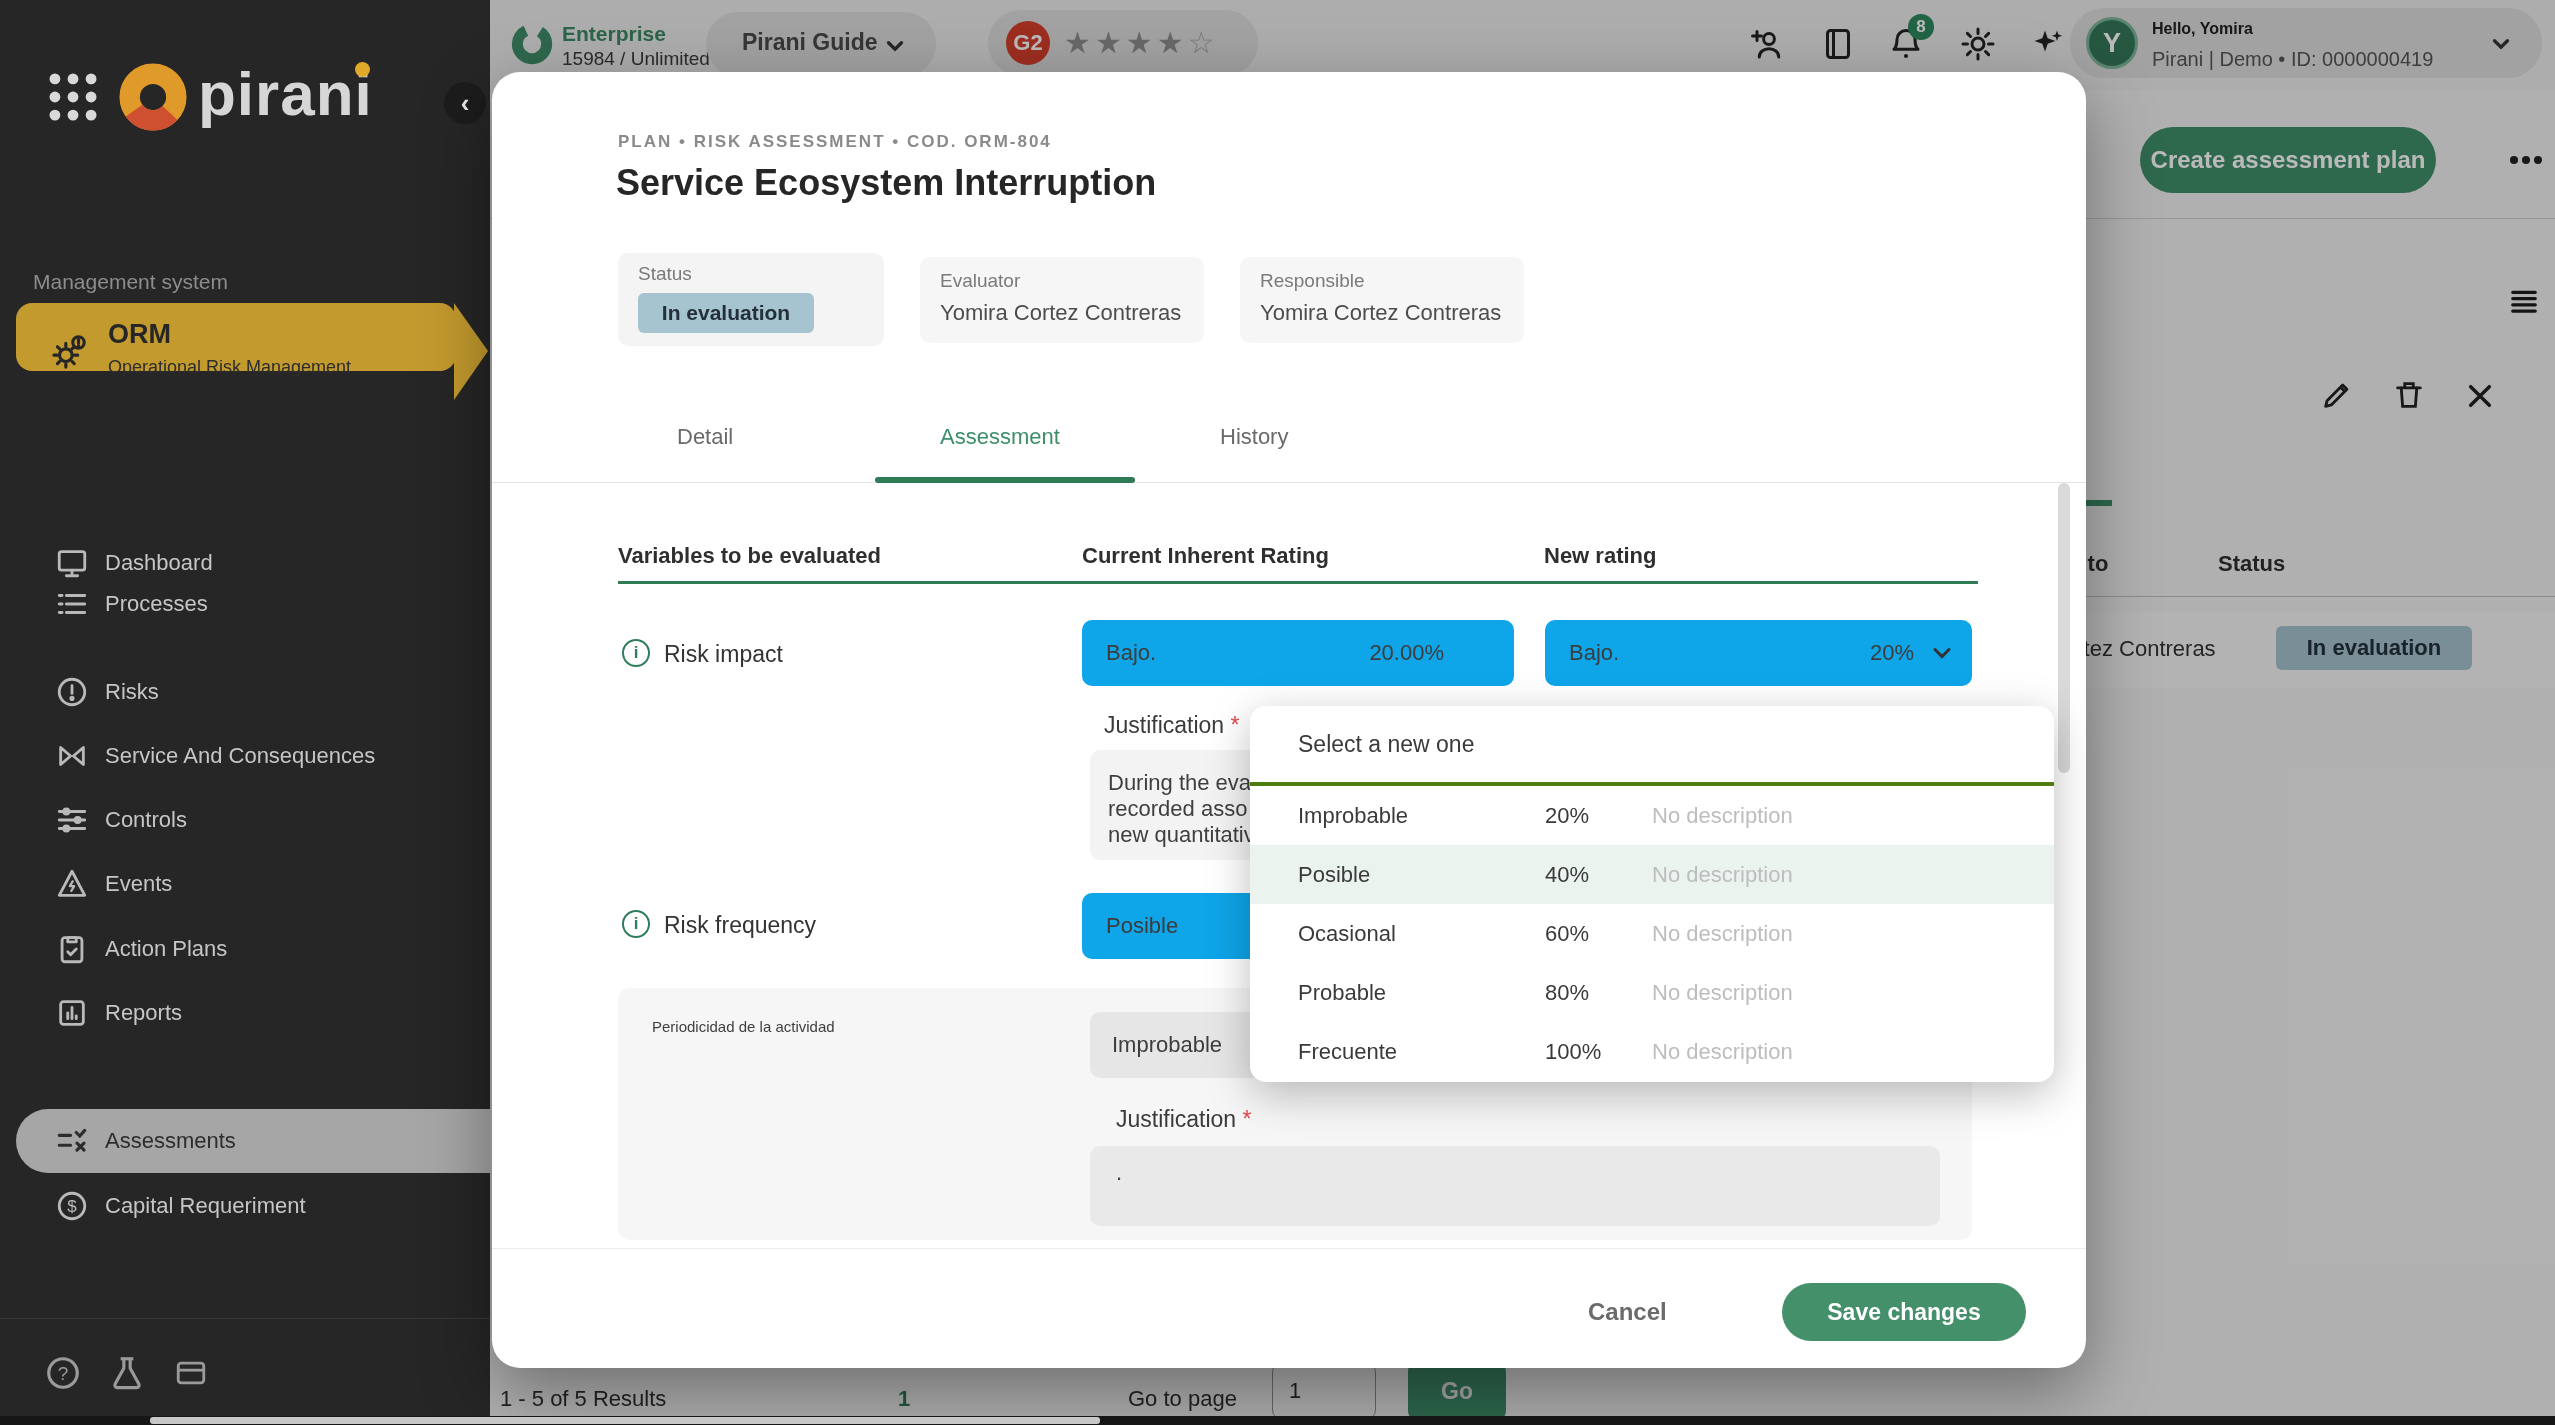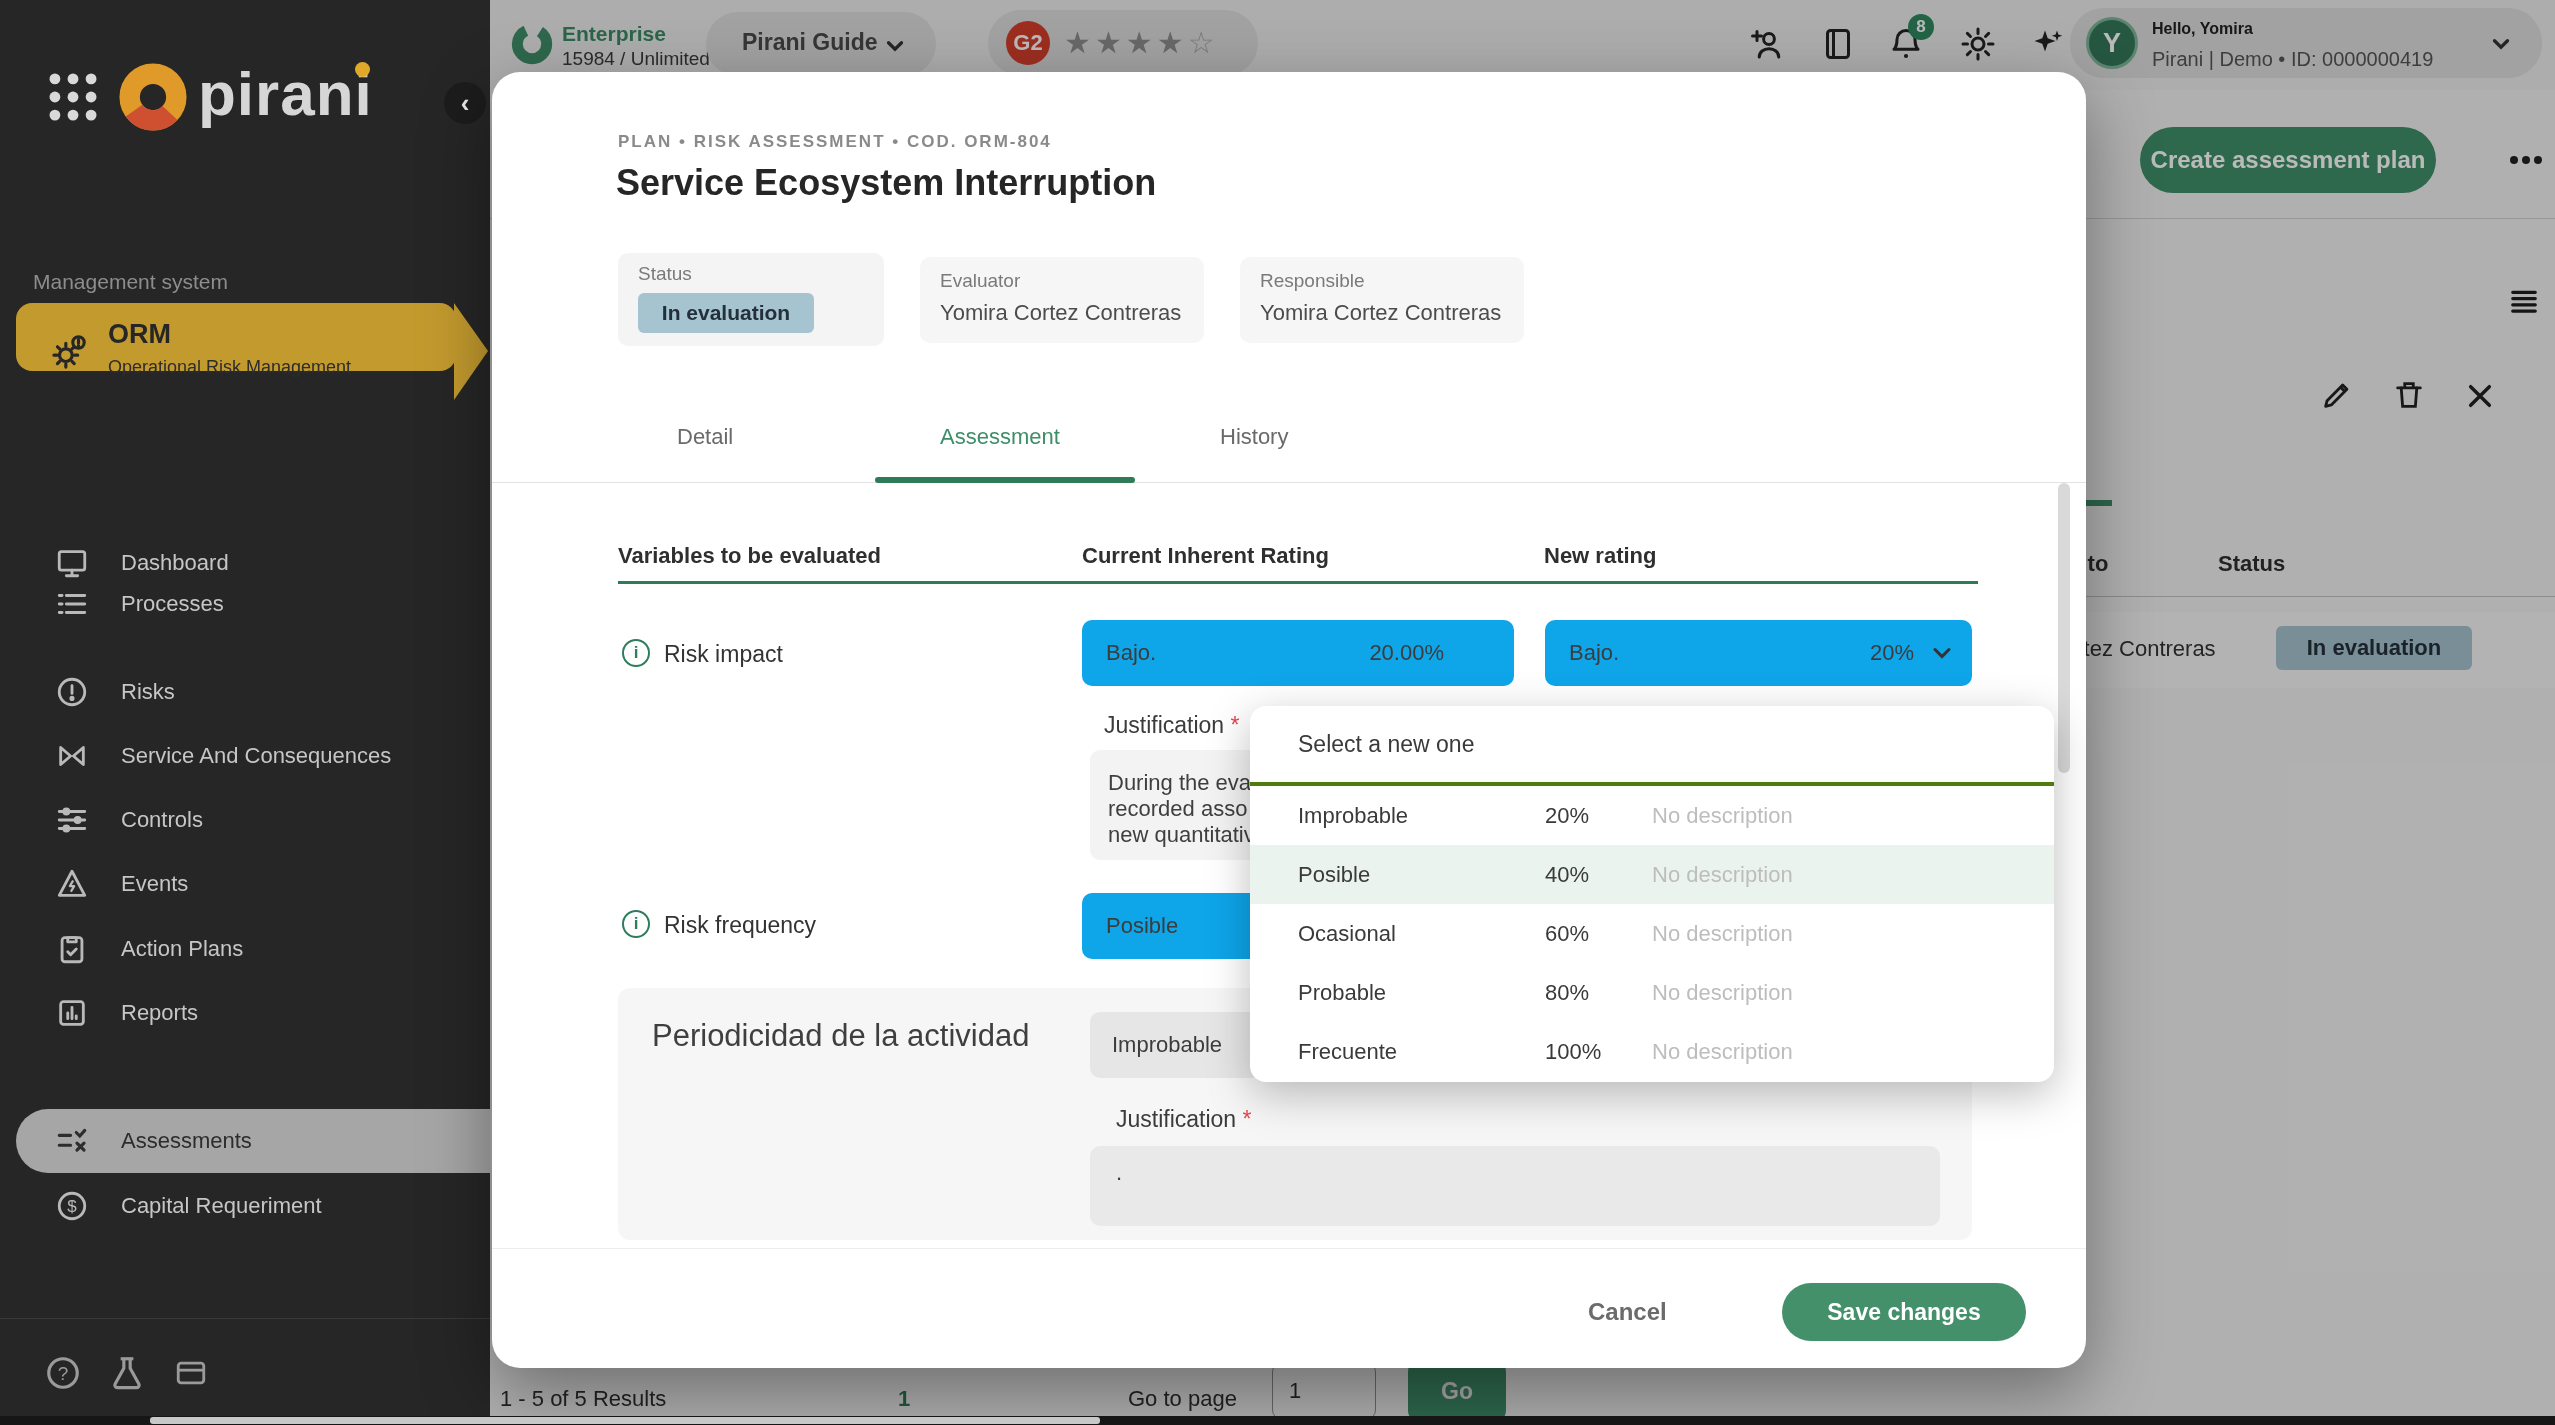--- a/index.html
+++ b/index.html
@@ -2,21 +2,21 @@
 <html><head>
 <meta charset="utf-8">
 <style>
   html,body{margin:0;padding:0;background:#888;}
   *{box-sizing:border-box;font-family:"Liberation Sans",sans-serif;}
   .screen{position:relative;width:2555px;height:1425px;overflow:hidden;background:#f2f2f2;}
   .abs{position:absolute;}
   svg{display:block;}
   
   .sidebar{position:absolute;left:0;top:0;width:490px;height:1425px;background:#262626;z-index:10;}
-  .side-item{position:absolute;left:0;width:490px;height:64px;display:flex;align-items:center;padding-left:55px;gap:32px;color:#c6c6c6;font-size:22px;cursor:pointer;}
+  .side-item{position:absolute;left:0;width:490px;height:64px;display:flex;align-items:center;padding-left:55px;gap:16px;color:#c6c6c6;font-size:22px;cursor:pointer;}
   .side-item .ic{width:34px;height:34px;flex:0 0 34px;color:#b9b9b9;}
   .side-item.selected{background:#a6a6a6;border-radius:32px 0 0 32px;left:16px;width:474px;padding-left:39px;color:#2d2d2d;}
   .side-item.selected .ic{color:#2d2d2d;}
   
   .main{position:absolute;left:490px;top:0;width:2065px;height:1425px;background:#f2f2f2;z-index:1;}
   .topbar{position:absolute;left:0;top:0;width:2065px;height:90px;background:#ededed;}
   .chip{position:absolute;background:#dedede;border-radius:34px;}
   .dim{position:absolute;left:490px;top:0;width:2065px;height:1425px;background:rgba(0,0,0,0.27);z-index:30;}
   
   .modal{position:absolute;left:492px;top:72px;width:1594px;height:1296px;background:#ffffff;border-radius:28px;box-shadow:0 24px 70px rgba(0,0,0,0.38);z-index:40;}
@@ -363,21 +363,21 @@
       <div>new quantitativ</div>
     </div>
 
     <span class="abs" style="left:130px;top:838px;width:28px;height:28px;border:2px solid #2E7D5B;border-radius:50%;color:#2E7D5B;font-size:17px;font-weight:bold;display:flex;align-items:center;justify-content:center;">i</span>
     <div class="abs" style="left:172px;top:840px;font-size:23px;color:#333;">Risk frequency</div>
     <div class="gbox" style="left:590px;top:821px;width:432px;height:66px;">
       <span style="margin-left:24px;">Posible</span>
     </div>
 
     <div class="abs" style="left:126px;top:916px;width:1354px;height:252px;background:#f6f6f6;border-radius:12px;">
-      <span class="abs" style="left:34px;top:30px;font-size:31px;color:#3f3f3f;">Periodicidad de la actividad</span>
+      <span class="abs" style="left:34px;top:30px;font-size:15px;color:#3f3f3f;">Periodicidad de la actividad</span>
       <div class="abs" style="left:472px;top:24px;width:172px;height:66px;background:#e6e6e6;border-radius:10px;display:flex;align-items:center;font-size:22px;color:#3c3c3c;">
           <span style="margin-left:22px;">Improbable</span>
         </div>
       <div class="abs" style="left:498px;top:118px;font-size:23px;color:#3b3b3b;"><span>Justification</span> <span style="color:#E5484D;">*</span></div>
       <div class="abs" style="left:472px;top:158px;width:850px;height:80px;background:#e9e9e9;border-radius:10px;font-size:22px;color:#3f3f3f;padding:14px 0 0 26px;">.</div>
     </div>
 
     <div class="drop">
       <div style="height:80px;display:flex;align-items:center;padding-left:48px;font-size:23px;color:#3a3a3a;border-bottom:4px solid #4d7c0f;">Select a new one</div>
       <div class="drow">

